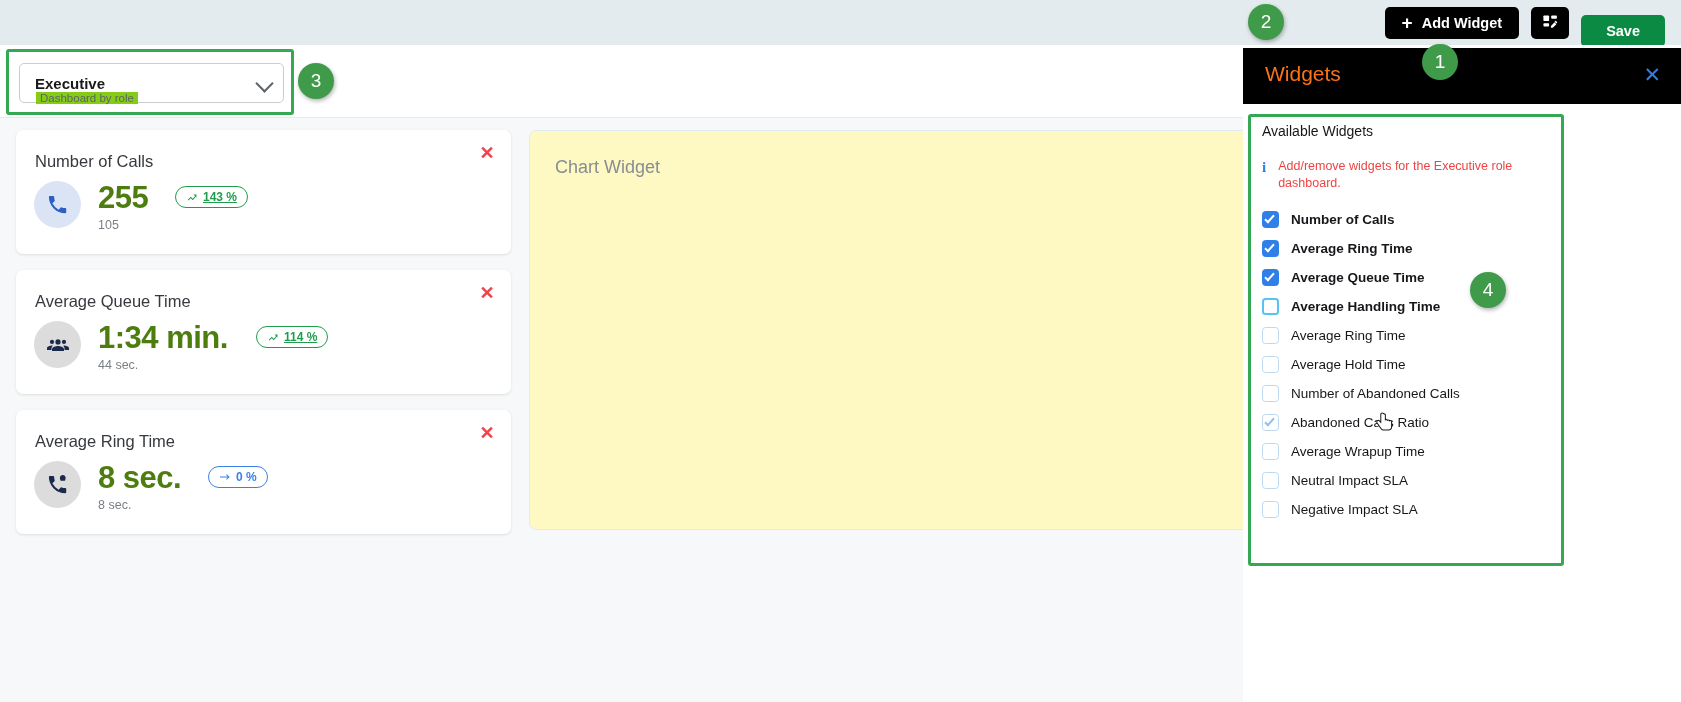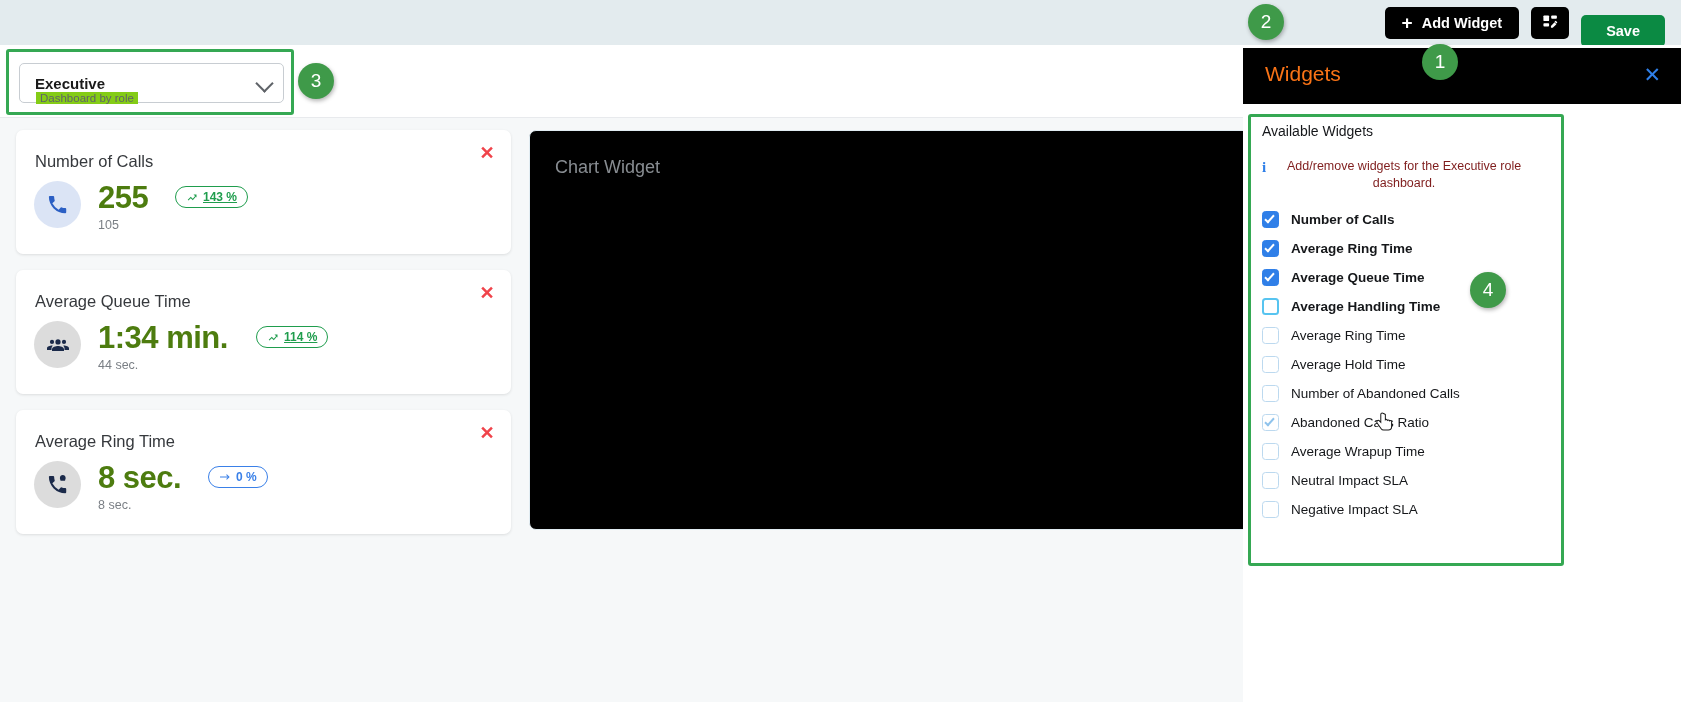--- a/index.html
+++ b/index.html
@@ -123,21 +123,21 @@
     padding: 0 10px; font-size: 12px; font-weight: bold;
     white-space: nowrap;
   }
   .pill-green { border: 1.4px solid #1f9d4d; color: #1f9d4d; text-decoration: underline; }
   .pill-blue  { border: 1.4px solid #3a80e8; color: #3a80e8; }
 
   
   .chart-widget {
     position: absolute; left: 529px; top: 130px;
     width: 1105px; height: 400px;
-    background: #000000; border: 1px solid #e1ecf2; border-radius: 7px;
+    background: #fef9c3; border: 1px solid #e1ecf2; border-radius: 7px;
   }
   .chart-widget-title {
     position: absolute; left: 25px; top: 26px;
     font-size: 18px; color: #888d92;
   }
 
   
   .panel {
     position: absolute; left: 1243px; top: 48px;
     width: 438px; height: 654px;
@@ -166,21 +166,21 @@
     font-size: 14px; font-weight: normal; color: #15171a;
   }
   .info-row {
     position: absolute; left: 19px; top: 110px; width: 268px;
     display: flex; gap: 12px;
   }
   .info-i {
     font-size: 15px; font-weight: bold; color: #2f7fe8;
     font-family: "Liberation Serif", serif; line-height: 1.25;
   }
-  .info-text { font-size: 12.5px; color: #7f1d1d; line-height: 1.32; text-align: center; }
+  .info-text { font-size: 12.5px; color: #ef4444; line-height: 1.32; }
 
   .wlist { position: absolute; left: 19px; top: 157px; width: 290px; }
   .wrow {
     display: flex; align-items: center; gap: 12px;
     height: 29px; cursor: pointer;
   }
   .cbox {
     width: 17px; height: 17px; border-radius: 3.5px;
     flex: 0 0 17px; position: relative;
   }

